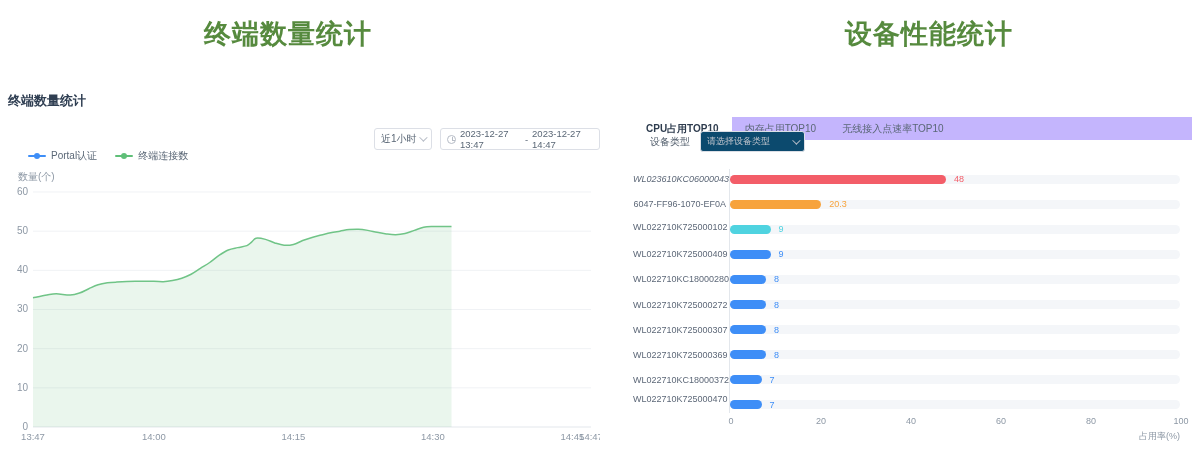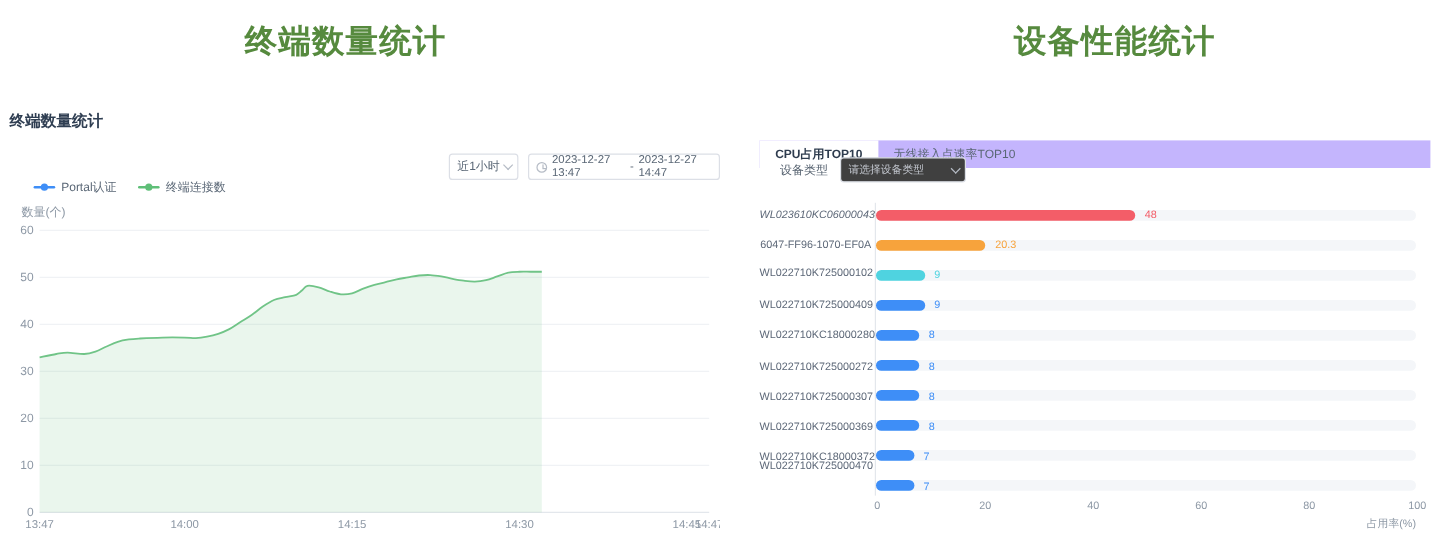--- a/index.html
+++ b/index.html
@@ -51,21 +51,21 @@
   #tab-bar { position:absolute; left:633px; top:96px; width:559px; height:23px;
              background:#c4b5fd; display:flex; align-items:stretch;margin-top:21px; }
   .tab { display:flex; align-items:center; padding:0 13px; font-size:10px;
          color:#5a6776; cursor:pointer; }
   .tab.active { background:#ffffff; color:#2e3c4e; font-weight:bold; }
 
   #device-type-row { position:absolute; left:650px; top:131px; display:flex;
                      align-items:center; gap:10px; }
   #device-type-label { font-size:10px; color:#54606e; }
   #device-type-select { position:relative; width:105px; height:21px;
-                     border:1px solid #dcdfe6; border-radius:3px; background:#404040;
+                     border:1px solid #dcdfe6; border-radius:3px; background:#0c4a6e;
                      display:flex; align-items:center; padding:0 6px; }
   #device-type-select .ph { font-size:9px; color:#c0c4cc; }
 
   
   #bar-chart { position:absolute; left:633px; top:165px; width:559px; height:285px; }
   .bar-row-label { position:absolute; font-size:9px; color:#5d6878; text-align:right;
                    width:93px; left:0; }
   .bar-track { position:absolute; left:97px; width:450px; height:9px;
                background:#f4f6f9; border-radius:5px; }
   .bar-fill  { position:absolute; left:97px; height:9px; border-radius:5px; }
@@ -135,20 +135,21 @@
       <text x="293.40000000000003" y="258" text-anchor="middle" font-size="9.5" fill="#8d98a5">14:15</text>
       <text x="432.90000000000003" y="258" text-anchor="middle" font-size="9.5" fill="#8d98a5">14:30</text>
       <text x="572.4000000000001" y="258" text-anchor="middle" font-size="9.5" fill="#8d98a5">14:45</text>
       <text x="591" y="258" text-anchor="middle" font-size="9.5" fill="#8d98a5">14:47</text>
       <path d="M 33,115.74889999999999 C 35.325,115.29195166666666 43.075,113.65999333333332 46.95,113.00720999999999 C 50.825,112.35442666666665 52.375,111.8322 56.25,111.8322 C 60.125,111.8322 66.325,113.13776666666665 70.2,113.00720999999999 C 74.075,112.87665333333332 76.4,112.09331333333331 79.5,111.04885999999999 C 82.6,110.00440666666667 85.70000000000002,108.11133500000003 88.80000000000001,106.74049000000002 C 91.9,105.36964500000002 95.00000000000001,103.802965 98.10000000000001,102.82379 C 101.2,101.844615 104.30000000000001,101.32238833333334 107.4,100.86544 C 110.5,100.40849166666668 112.05,100.34321333333334 116.7,100.0821 C 121.35000000000001,99.82098666666666 129.10000000000002,99.42931666666665 135.3,99.29875999999999 C 141.5,99.16820333333332 149.25,99.23348166666665 153.9,99.29875999999999 C 158.55,99.36403833333333 160.10000000000002,99.82098666666666 163.20000000000002,99.69042999999999 C 166.3,99.55987333333333 169.4,99.102925 172.5,98.51542 C 175.6,97.92791500000001 178.70000000000002,97.20985333333334 181.8,96.1654 C 184.9,95.12094666666667 188.00000000000003,93.88065833333332 191.10000000000002,92.24869999999999 C 194.20000000000002,90.61674166666666 197.3,88.332 200.4,86.37365 C 203.5,84.4153 206.60000000000002,82.65278500000001 209.70000000000002,80.49860000000001 C 212.8,78.34441500000001 215.9,75.53744666666668 219,73.44854000000001 C 222.1,71.35963333333333 225.20000000000002,69.27072666666666 228.3,67.96516 C 231.4,66.65959333333333 234.50000000000003,66.33320166666667 237.60000000000002,65.61514 C 240.70000000000002,64.89707833333333 244.57500000000002,64.57068666666667 246.9,63.65679 C 249.225,62.742893333333335 250,61.37204833333332 251.55,60.131759999999986 C 253.10000000000002,58.891471666666654 253.87500000000006,56.67200833333332 256.20000000000005,56.215059999999994 C 258.52500000000003,55.758111666666665 262.4,56.606730000000006 265.5,57.39007000000001 C 268.6,58.17341000000001 271.7,59.935925 274.8,60.915099999999995 C 277.90000000000003,61.89427499999999 281,63.00400666666666 284.1,63.265119999999996 C 287.20000000000005,63.52623333333333 290.3,63.26511999999999 293.40000000000003,62.481779999999986 C 296.50000000000006,61.698439999999984 299.6,59.74008999999999 302.70000000000005,58.565079999999995 C 305.80000000000007,57.39007 308.9,56.34561666666668 312,55.43172000000001 C 315.1,54.51782333333335 318.2,53.865039999999986 321.3,53.081699999999984 C 324.40000000000003,52.29835999999998 327.5,51.384463333333315 330.6,50.73167999999998 C 333.70000000000005,50.07889666666665 336.8,49.68722666666665 339.90000000000003,49.16499999999999 C 343.00000000000006,48.64277333333333 346.1,47.92471166666667 349.20000000000005,47.59832 C 352.30000000000007,47.271928333333335 355.4,47.07609333333333 358.5,47.206649999999996 C 361.6,47.33720666666666 364.7,47.85943333333332 367.8,48.38165999999998 C 370.90000000000003,48.903886666666644 374,49.75250499999998 377.1,50.34000999999998 C 380.20000000000005,50.92751499999998 383.3,51.51502 386.40000000000003,51.90669 C 389.50000000000006,52.298359999999995 392.6,52.75530833333331 395.70000000000005,52.69002999999998 C 398.80000000000007,52.62475166666665 401.9,52.233081666666656 405,51.51501999999999 C 408.1,50.79695833333333 411.2,49.42611333333331 414.3,48.38165999999998 C 417.40000000000003,47.33720666666665 420.5,45.90108333333333 423.6,45.2483 C 426.70000000000005,44.59551666666667 429.8,44.59551666666666 432.90000000000003,44.46495999999999 C 436.00000000000006,44.33440333333332 439.1,44.46495999999999 442.20000000000005,44.46495999999999 C 445.30000000000007,44.46495999999999 449.95000000000005,44.46495999999999 451.50000000000006,44.46495999999999 L 451.50000000000006,245 L 33,245 Z" fill="rgba(112,196,135,0.15)" stroke="none"></path>
       <path d="M 33,115.74889999999999 C 35.325,115.29195166666666 43.075,113.65999333333332 46.95,113.00720999999999 C 50.825,112.35442666666665 52.375,111.8322 56.25,111.8322 C 60.125,111.8322 66.325,113.13776666666665 70.2,113.00720999999999 C 74.075,112.87665333333332 76.4,112.09331333333331 79.5,111.04885999999999 C 82.6,110.00440666666667 85.70000000000002,108.11133500000003 88.80000000000001,106.74049000000002 C 91.9,105.36964500000002 95.00000000000001,103.802965 98.10000000000001,102.82379 C 101.2,101.844615 104.30000000000001,101.32238833333334 107.4,100.86544 C 110.5,100.40849166666668 112.05,100.34321333333334 116.7,100.0821 C 121.35000000000001,99.82098666666666 129.10000000000002,99.42931666666665 135.3,99.29875999999999 C 141.5,99.16820333333332 149.25,99.23348166666665 153.9,99.29875999999999 C 158.55,99.36403833333333 160.10000000000002,99.82098666666666 163.20000000000002,99.69042999999999 C 166.3,99.55987333333333 169.4,99.102925 172.5,98.51542 C 175.6,97.92791500000001 178.70000000000002,97.20985333333334 181.8,96.1654 C 184.9,95.12094666666667 188.00000000000003,93.88065833333332 191.10000000000002,92.24869999999999 C 194.20000000000002,90.61674166666666 197.3,88.332 200.4,86.37365 C 203.5,84.4153 206.60000000000002,82.65278500000001 209.70000000000002,80.49860000000001 C 212.8,78.34441500000001 215.9,75.53744666666668 219,73.44854000000001 C 222.1,71.35963333333333 225.20000000000002,69.27072666666666 228.3,67.96516 C 231.4,66.65959333333333 234.50000000000003,66.33320166666667 237.60000000000002,65.61514 C 240.70000000000002,64.89707833333333 244.57500000000002,64.57068666666667 246.9,63.65679 C 249.225,62.742893333333335 250,61.37204833333332 251.55,60.131759999999986 C 253.10000000000002,58.891471666666654 253.87500000000006,56.67200833333332 256.20000000000005,56.215059999999994 C 258.52500000000003,55.758111666666665 262.4,56.606730000000006 265.5,57.39007000000001 C 268.6,58.17341000000001 271.7,59.935925 274.8,60.915099999999995 C 277.90000000000003,61.89427499999999 281,63.00400666666666 284.1,63.265119999999996 C 287.20000000000005,63.52623333333333 290.3,63.26511999999999 293.40000000000003,62.481779999999986 C 296.50000000000006,61.698439999999984 299.6,59.74008999999999 302.70000000000005,58.565079999999995 C 305.80000000000007,57.39007 308.9,56.34561666666668 312,55.43172000000001 C 315.1,54.51782333333335 318.2,53.865039999999986 321.3,53.081699999999984 C 324.40000000000003,52.29835999999998 327.5,51.384463333333315 330.6,50.73167999999998 C 333.70000000000005,50.07889666666665 336.8,49.68722666666665 339.90000000000003,49.16499999999999 C 343.00000000000006,48.64277333333333 346.1,47.92471166666667 349.20000000000005,47.59832 C 352.30000000000007,47.271928333333335 355.4,47.07609333333333 358.5,47.206649999999996 C 361.6,47.33720666666666 364.7,47.85943333333332 367.8,48.38165999999998 C 370.90000000000003,48.903886666666644 374,49.75250499999998 377.1,50.34000999999998 C 380.20000000000005,50.92751499999998 383.3,51.51502 386.40000000000003,51.90669 C 389.50000000000006,52.298359999999995 392.6,52.75530833333331 395.70000000000005,52.69002999999998 C 398.80000000000007,52.62475166666665 401.9,52.233081666666656 405,51.51501999999999 C 408.1,50.79695833333333 411.2,49.42611333333331 414.3,48.38165999999998 C 417.40000000000003,47.33720666666665 420.5,45.90108333333333 423.6,45.2483 C 426.70000000000005,44.59551666666667 429.8,44.59551666666666 432.90000000000003,44.46495999999999 C 436.00000000000006,44.33440333333332 439.1,44.46495999999999 442.20000000000005,44.46495999999999 C 445.30000000000007,44.46495999999999 449.95000000000005,44.46495999999999 451.50000000000006,44.46495999999999" fill="none" stroke="#70c487" stroke-width="1.5"></path>
     </svg>
 
   <div id="tab-bar">
     <div class="tab active">CPU占用TOP10</div>
+    <div class="tab">内存占用TOP10</div>
     <div class="tab">无线接入点速率TOP10</div>
   </div>
 
   <div id="device-type-row">
     <span id="device-type-label">设备类型</span>
     <div id="device-type-select" class="select-like">
       <span class="ph">请选择设备类型</span>
       <span class="caret" style="width:6px;height:6px;border-right:1px solid #b6bcc6;border-bottom:1px solid #b6bcc6;transform:rotate(45deg) translateY(-2px);margin-left:auto;"></span>
     </div>
   </div>
@@ -185,21 +186,21 @@
       <div class="bar-fill" style="top: 160.1px; width: 36px; background: rgb(62, 142, 247);"></div>
       <div class="bar-value" style="top: 159.6px; left: 141px; color: rgb(62, 142, 247);">8</div>
       <div class="bar-row-label" style="top: 184.7px; text-align: center;">WL022710K725000369</div>
       <div class="bar-track" style="top: 185.2px; background: rgb(244, 246, 249);"></div>
       <div class="bar-fill" style="top: 185.2px; width: 36px; background: rgb(62, 142, 247);"></div>
       <div class="bar-value" style="top: 184.7px; left: 141px; color: rgb(62, 142, 247);">8</div>
       <div class="bar-row-label" style="top: 209.8px;">WL022710KC18000372</div>
       <div class="bar-track" style="top: 210.3px; background: rgb(244, 246, 249);"></div>
       <div class="bar-fill" style="top: 210.3px; width: 31.5px; background: rgb(62, 142, 247);"></div>
       <div class="bar-value" style="top: 209.8px; left: 136.5px; color: rgb(62, 142, 247);">7</div>
-      <div class="bar-row-label" style="top: 218px;">WL022710K725000470</div>
+      <div class="bar-row-label" style="top: 229px;">WL022710K725000470</div>
       <div class="bar-track" style="top: 235.4px; background: rgb(244, 246, 249);"></div>
       <div class="bar-fill" style="top: 235.4px; width: 31.5px; background: rgb(62, 142, 247);"></div>
       <div class="bar-value" style="top: 234.9px; left: 136.5px; color: rgb(62, 142, 247);">7</div>
       <div class="bar-tick" style="left: 98px;">0</div>
       <div class="bar-tick" style="left: 188px;">20</div>
       <div class="bar-tick" style="left: 278px;">40</div>
       <div class="bar-tick" style="left: 368px;">60</div>
       <div class="bar-tick" style="left: 458px;">80</div>
       <div class="bar-tick" style="left: 548px;">100</div>
     </div>

